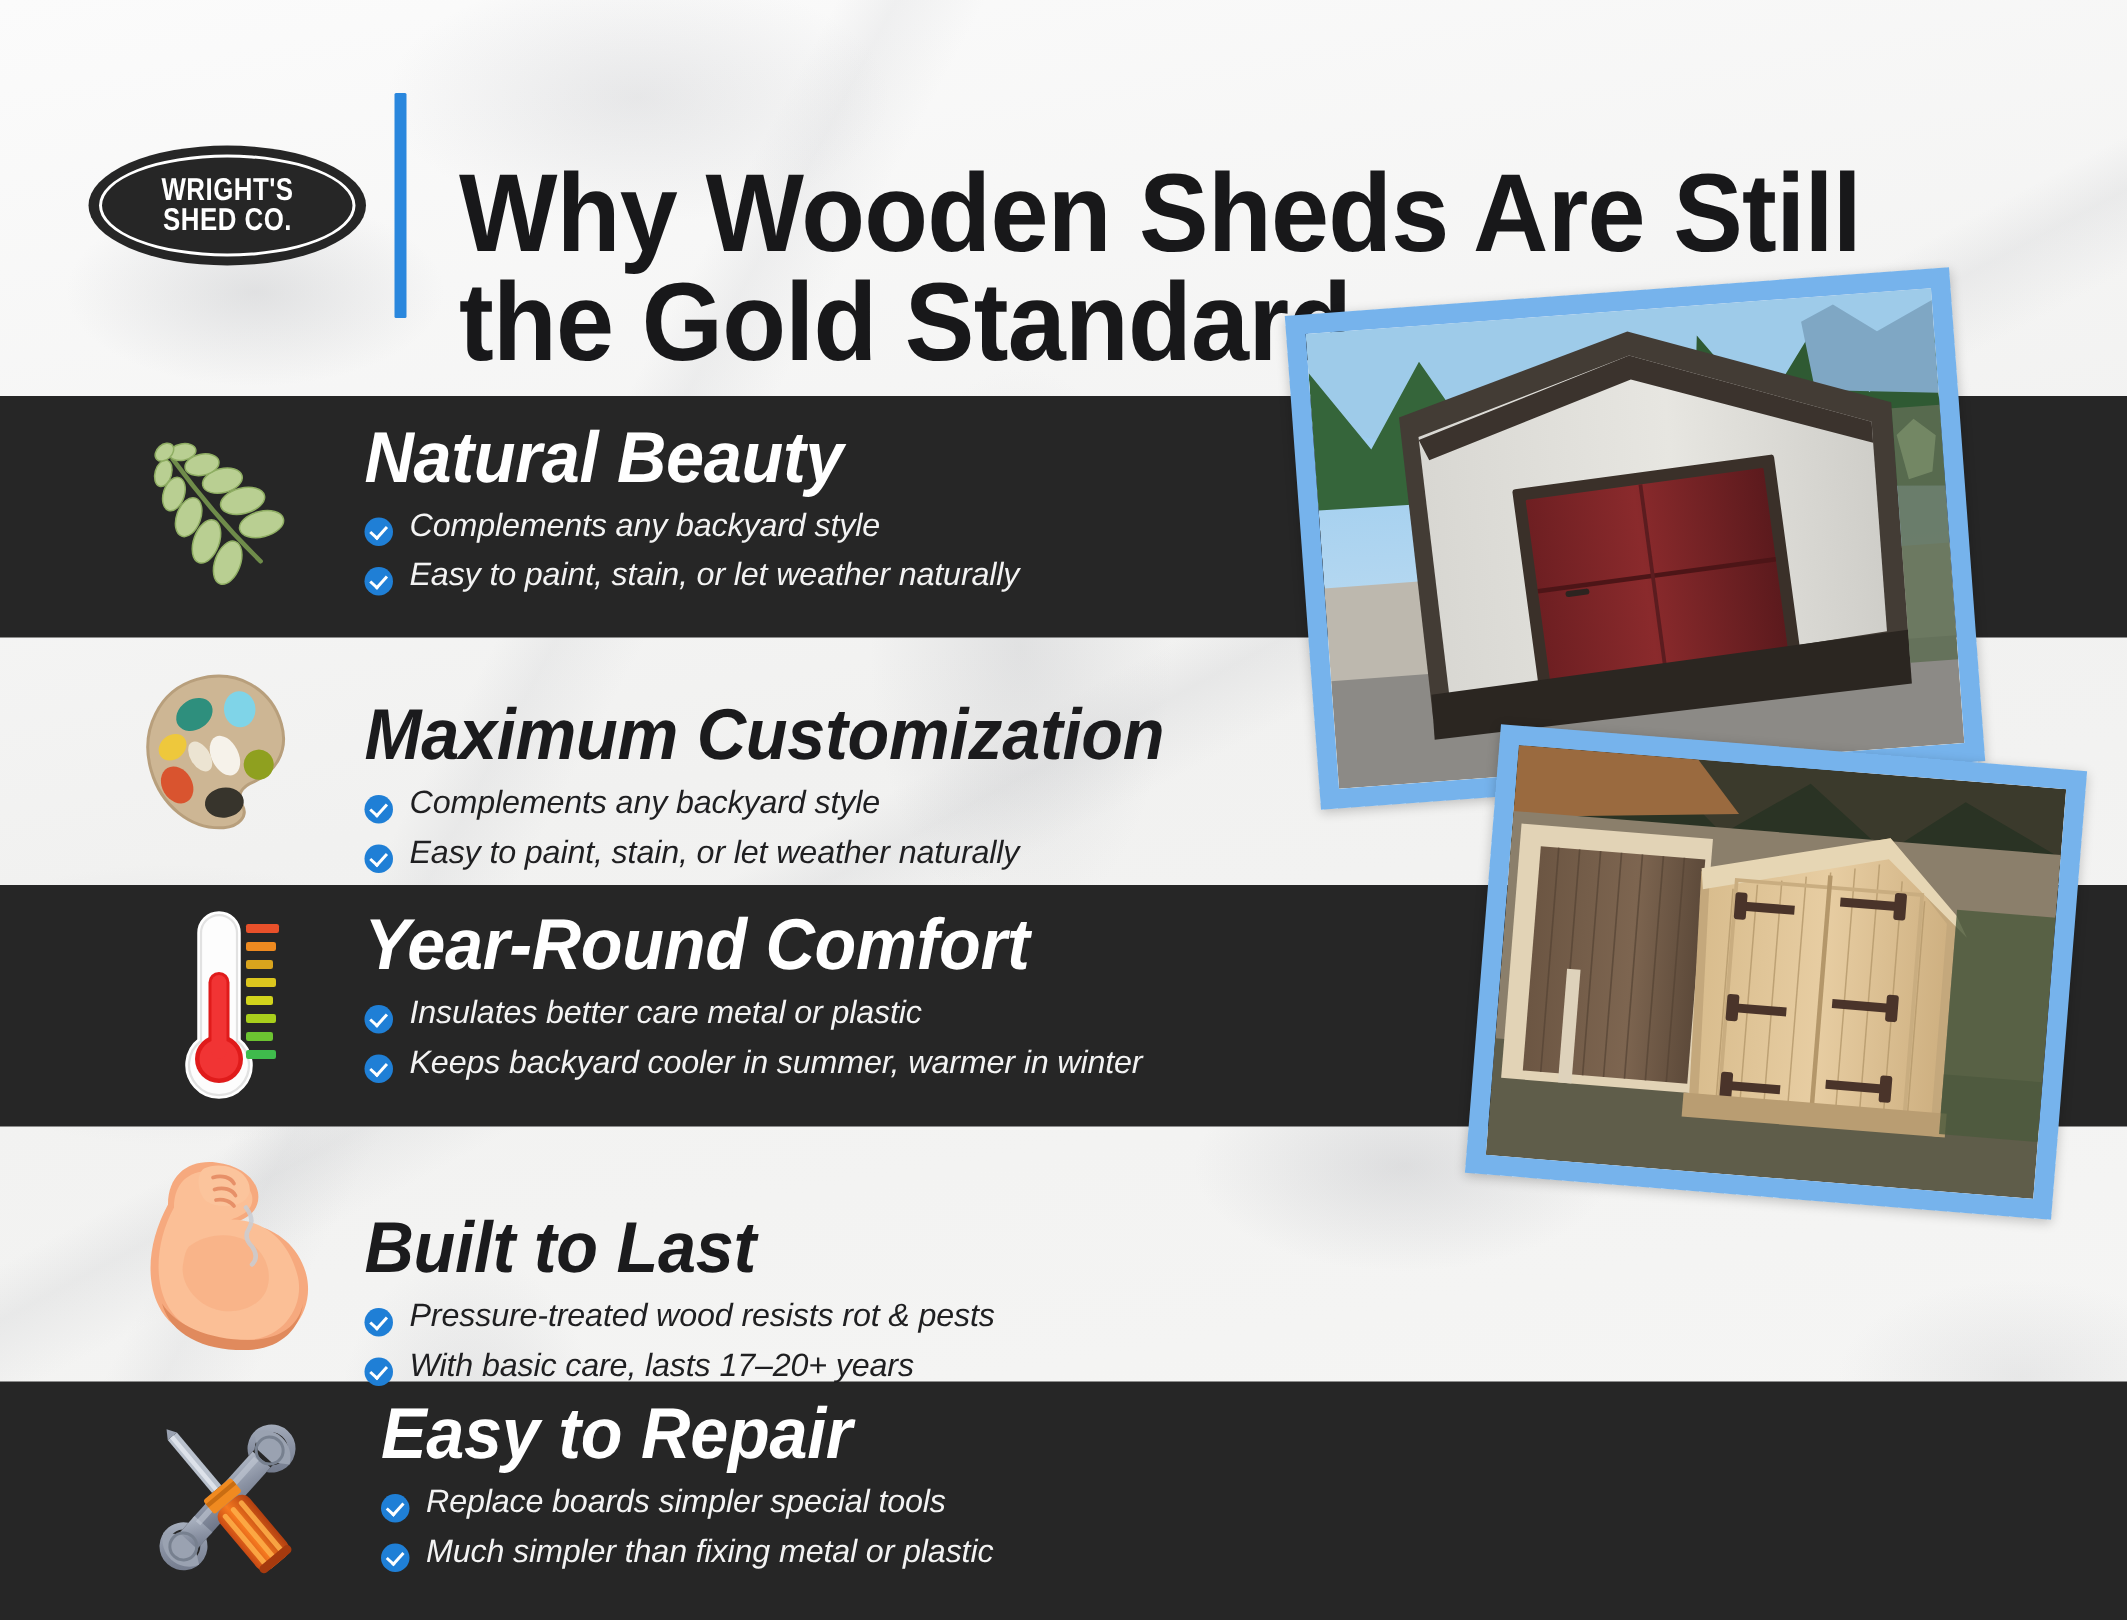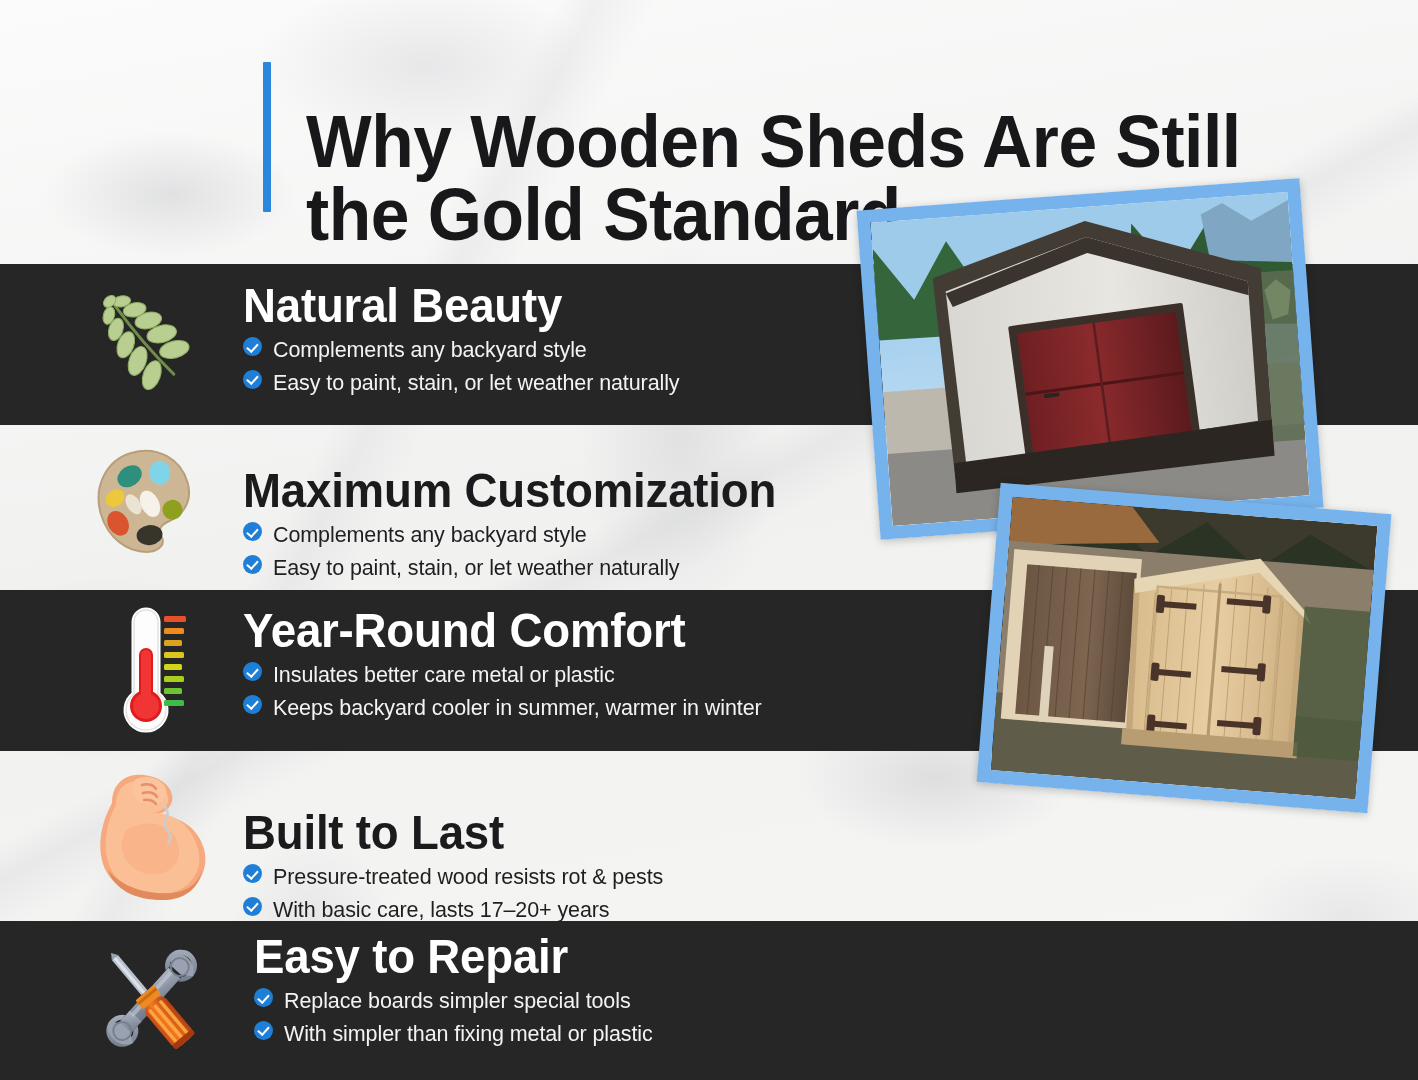--- a/index.html
+++ b/index.html
@@ -116,38 +116,39 @@
   .band-4 { top: 751px; height: 170px; }
   .band-5 { top: 921px; height: 159px; }
   .sec-icon {
     position: absolute;
     display: flex;
     align-items: center;
     justify-content: center;
   }
   .sec-body {
     position: absolute;
+    font-style: italic;
   }
   .sec-heading {
     font-family: "Liberation Sans Narrow", "Liberation Sans", sans-serif;
     font-weight: 700;
     font-size: 48px;
     line-height: 1.05;
     letter-spacing: -0.2px;
     margin: 0 0 6px 0;
     transform: scaleX(0.95);
     transform-origin: left center;
   }
   .sec-heading.on-dark { color: #ffffff; }
   .sec-heading.on-light { color: #1b1b1d; }
 
   .bullet-list { margin: 0; padding: 0; list-style: none; }
   .bullet-item {
     display: flex;
-    align-items: flex-start;
+    align-items: flex-end;
     margin-bottom: 6px;
     font-family: "Liberation Sans", sans-serif;
     font-size: 21.5px;
     line-height: 1.25;
     letter-spacing: -0.1px;
   }
   .bullet-item.on-dark { color: #f3f3f3; }
   .bullet-item.on-light { color: #1f1f21; }
   .check-badge {
     flex: 0 0 auto;
@@ -195,20 +196,27 @@
 </style>
 </head>
 <body>
 
 <div id="infographic">
 
   <div class="marble-bg"></div>
 
   <div class="header">
 
+    <div class="logo-badge">
+      <div class="logo-inner-ring"></div>
+      <div class="logo-text">
+        <div>WRIGHT'S</div>
+        <div>SHED CO.</div>
+      </div>
+    </div>
 
     <div class="accent-bar"></div>
 
     <h1 class="page-title">Why Wooden Sheds Are Still the Gold Standard</h1>
   </div>
 
   <div class="band dark band-1"></div>
   <div class="band light band-2"></div>
   <div class="band dark band-3"></div>
   <div class="band light band-4"></div>
@@ -503,18 +511,18 @@
   </div>
   <div class="sec-body" style="left:254px; top:932px; width:700px;">
     <div class="sec-heading on-dark">Easy to Repair</div>
     <ul class="bullet-list">
       <li class="bullet-item on-dark">
         <span class="check-badge"></span>
         <span>Replace boards simpler special tools</span>
       </li>
       <li class="bullet-item on-dark">
         <span class="check-badge"></span>
-        <span>With simpler than fixing metal or plastic</span>
+        <span>Much simpler than fixing metal or plastic</span>
       </li>
     </ul>
   </div>
 
 </div>
 
 </body></html>

